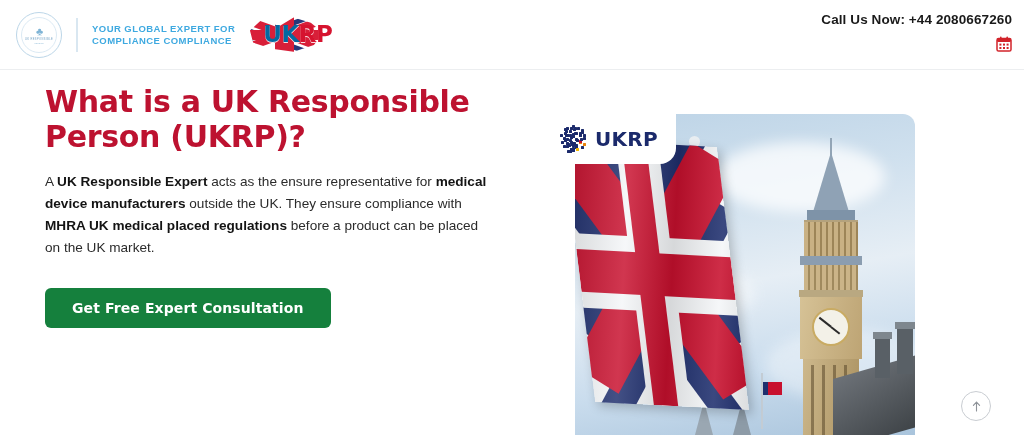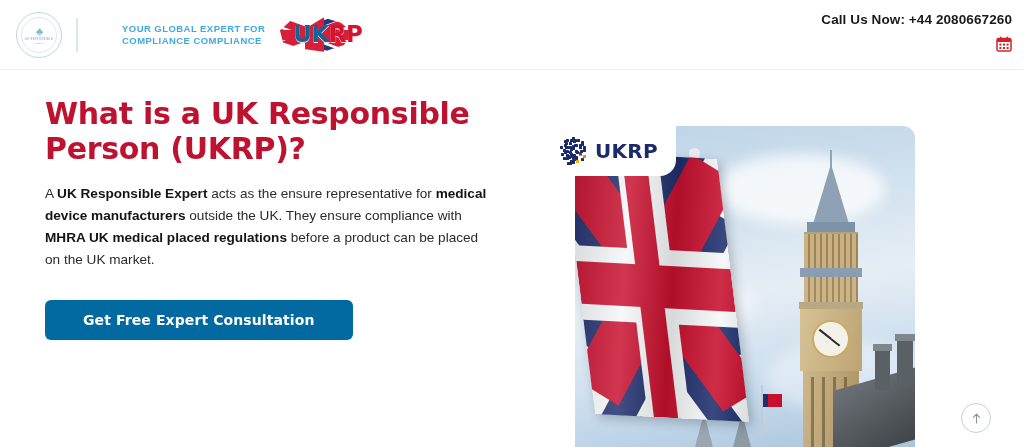--- a/index.html
+++ b/index.html
@@ -31,21 +31,21 @@
     border: 1px solid #dceaf4;
     display: flex; flex-direction: column; align-items: center; justify-content: center;
   }
   .seal-mark { font-size: 11px; color: #7fb4d6; line-height: 1; letter-spacing: -1px; }
   .seal-txt { font-size: 2.6px; color: #6a9bc0; letter-spacing: .4px; margin-top: 1px; text-align: center; }
   .seal-txt2 { font-size: 2.2px; color: #9ec4dd; margin-top: .5px; }
   .divider-v { width: 2px; height: 34px; background: #d9e7f1; margin: 0 14px; flex: 0 0 auto; }
   .tagline { line-height: 1.25; }
   .tagline div {
     font-size: 9.5px; font-weight: bold; color: #3ea9e0;
-    letter-spacing: .45px; white-space: nowrap; margin-left: 30px;
+    letter-spacing: .45px; white-space: nowrap;
   }
   .ukrp-logo {
     position: relative; width: 92px; height: 46px; margin-left: 10px; flex: 0 0 auto;
   }
   .ukrp-flagshape {
     position: absolute; left: 0; top: 4px; width: 78px; height: 38px;
     overflow: hidden; opacity: .95;
     clip-path: polygon(6% 38%, 20% 12%, 44% 26%, 62% 4%, 84% 18%, 100% 44%, 88% 76%, 62% 94%, 34% 86%, 10% 70%);
   }
   .ukrp-flagshape i { position: absolute; display: block; }
@@ -74,39 +74,39 @@
     display: flex; align-items: center; justify-content: flex-end;
     gap: 7px; margin-top: 9px; cursor: pointer;
   }
   .cal-icon { width: 16px; height: 16px; position: relative; flex: 0 0 auto; }
   .book-link {
     font-size: 13.5px; font-weight: bold; color: #2a2ad1;
     letter-spacing: .1px; white-space: nowrap;
   }
 
   
-  .hero { position: absolute; top: 70px; left: 0; width: 1024px; height: 377px; }
+  .hero { position: absolute; top: 58px; left: 0; width: 1024px; height: 377px; }
 
   .hero-left { position: absolute; left: 45px; top: 26px; width: 460px; }
   .hero-title {
     font-size: 30px; font-weight: bold; color: #bd1230;
     line-height: 1.18; letter-spacing: -.3px;
     font-family: "DejaVu Sans", sans-serif;
   }
   .hero-para {
     margin-top: 16px;
     font-size: 13.6px; color: #2b2b2b; line-height: 1.62;
     max-width: 452px;
   }
   .hero-para b { font-weight: bold; color: #141414; }
   .cta-button {
     display: inline-block; margin-top: 29px;
-    background: #0369a1; color: #ffffff;
+    background: #15803d; color: #ffffff;
     font-size: 14px; font-weight: bold; letter-spacing: .1px;
-    padding: 12px 38px; border-radius: 6px; border: none;
+    padding: 12px 27px; border-radius: 6px; border: none;
     cursor: pointer; font-family: "DejaVu Sans", sans-serif;
   }
 
   
   .photo-wrap {
     position: absolute; left: 575px; top: 56px;
     width: 340px; height: 321px;
     border-radius: 12px 12px 0 0; overflow: hidden;
   }
   .sky {

